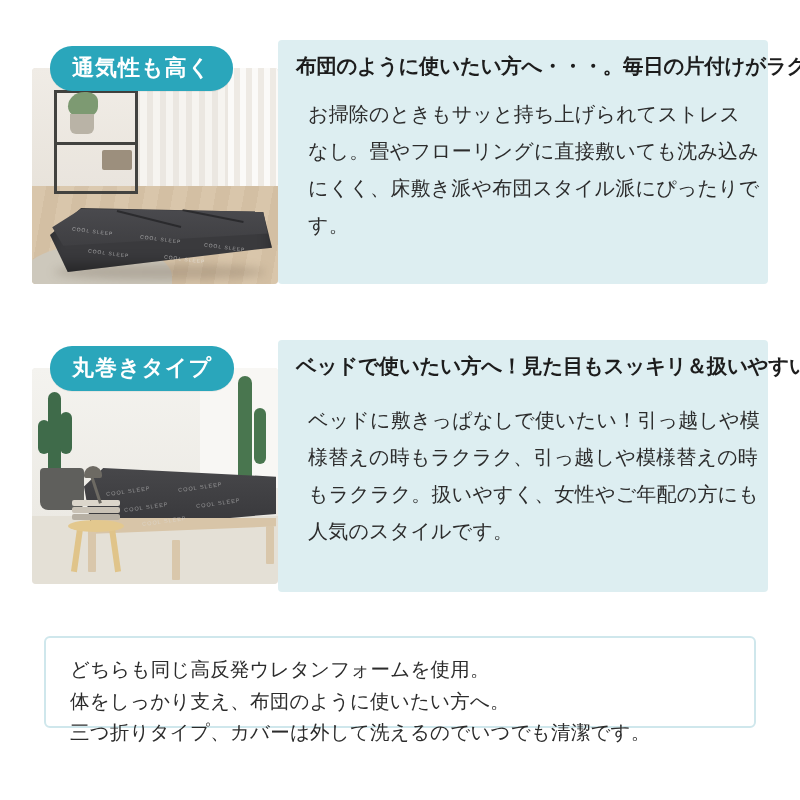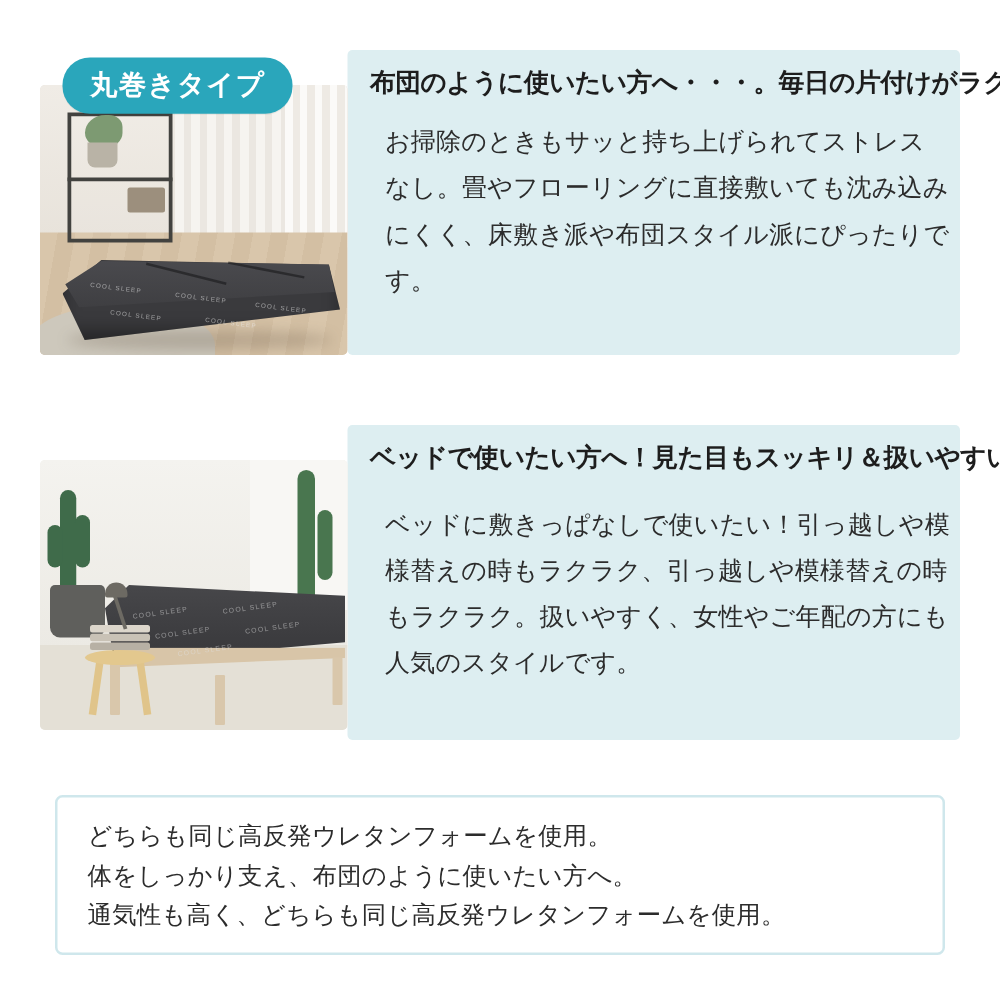--- a/index.html
+++ b/index.html
@@ -93,21 +93,21 @@
   .body-text-2 {
     top: 62px;
   }
 
   
   .note {
     position: absolute;
     left: 44px;
     top: 636px;
     width: 712px;
-    height: 128px;
+    height: 92px;
     border: 2px solid #cfe7ec;
     border-radius: 6px;
     box-sizing: border-box;
     padding: 16px 24px;
   }
   .note-line {
     font-size: 19.5px;
     line-height: 1.62;
     color: #2c2c2c;
     letter-spacing: 0.2px;
@@ -301,21 +301,21 @@
       <div class="mat-top"></div>
       <div class="fold fold-a"></div>
       <div class="fold fold-b"></div>
       <div class="logo-row" style="left:40px; top:160px;">COOL SLEEP</div>
       <div class="logo-row" style="left:108px; top:168px;">COOL SLEEP</div>
       <div class="logo-row" style="left:172px; top:176px;">COOL SLEEP</div>
       <div class="logo-row" style="left:56px; top:182px;">COOL SLEEP</div>
       <div class="logo-row" style="left:132px; top:188px;">COOL SLEEP</div>
     </div>
 
-    <div class="badge">丸巻きタイプ</div>
+    <div class="badge">通気性も高く</div>
     <div class="headline">布団のように使いたい方へ・・・。毎日の片付けがラク！</div>
     <div class="body-text">お掃除のときもサッと持ち上げられてストレスなし。畳やフローリングに直接敷いても沈み込みにくく、床敷き派や布団スタイル派にぴったりです。</div>
   </div>
 
   <div class="section section-2">
 
     <div class="panel panel-2"></div>
 
     <div class="photo ph2">
       <div class="wall2"></div>
@@ -342,23 +342,24 @@
       </div>
       <div class="lamp-arm"></div>
       <div class="lamp-head"></div>
       <div class="logo-row2" style="left:74px; top:120px;">COOL SLEEP</div>
       <div class="logo-row2" style="left:146px; top:116px;">COOL SLEEP</div>
       <div class="logo-row2" style="left:92px; top:136px;">COOL SLEEP</div>
       <div class="logo-row2" style="left:164px; top:132px;">COOL SLEEP</div>
       <div class="logo-row2" style="left:110px; top:150px;">COOL SLEEP</div>
     </div>
 
+    <div class="badge">丸巻きタイプ</div>
     <div class="headline">ベッドで使いたい方へ！見た目もスッキリ＆扱いやすい！</div>
     <div class="body-text body-text-2">ベッドに敷きっぱなしで使いたい！引っ越しや模様替えの時もラクラク、引っ越しや模様替えの時もラクラク。扱いやすく、女性やご年配の方にも人気のスタイルです。</div>
   </div>
 
   <div class="note">
     <div class="note-line">どちらも同じ高反発ウレタンフォームを使用。</div>
     <div class="note-line">体をしっかり支え、布団のように使いたい方へ。</div>
-    <div class="note-line">通気性も高く、どちらも同じ高反発ウレタンフォームを使用。</div>
+    <div class="note-line">三つ折りタイプ、カバーは外して洗えるのでいつでも清潔です。</div>
   </div>
 
 </div>
 
 </body></html>

